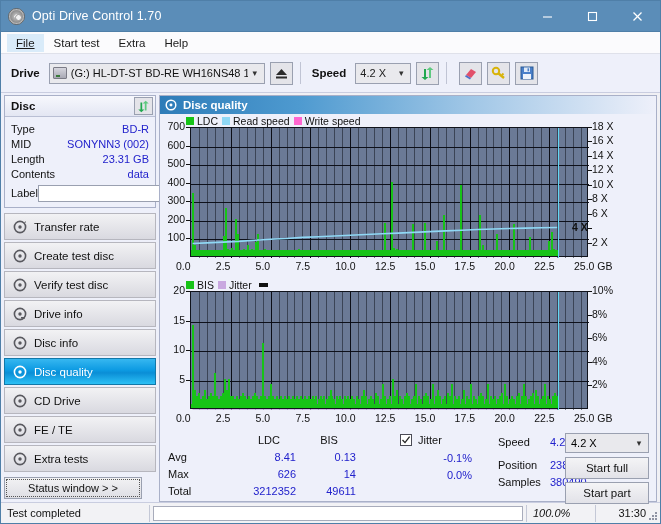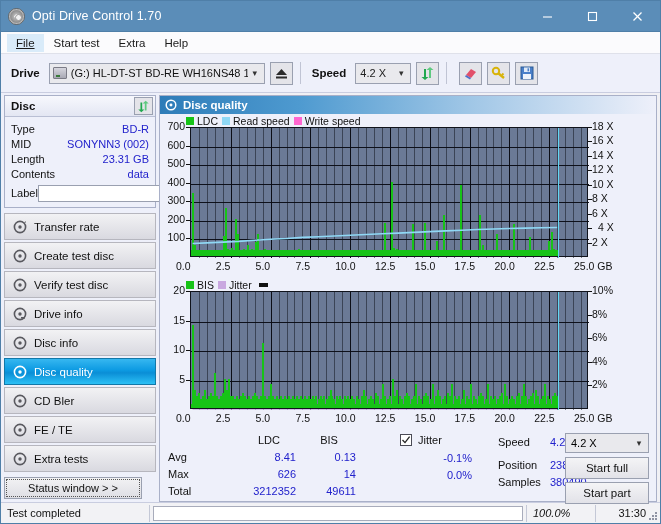--- a/index.html
+++ b/index.html
@@ -459,21 +459,21 @@
           </span>
           <span class="nav-label">Disc quality</span>
         </div>
         <div class="nav-item">
           <span class="nav-icon">
             <svg width="14" height="14" viewBox="0 0 14 14">
                 <circle cx="7" cy="7" r="5.6" fill="none" stroke="#59595f" stroke-width="1.6"></circle>
                 <circle cx="7" cy="7" r="1.7" fill="#59595f"></circle>
               </svg>
           </span>
-          <span class="nav-label">CD Bler</span>
+          <span class="nav-label">CD Drive</span>
         </div>
         <div class="nav-item">
           <span class="nav-icon">
             <svg width="14" height="14" viewBox="0 0 14 14">
                 <circle cx="7" cy="7" r="5.6" fill="none" stroke="#59595f" stroke-width="1.6"></circle>
                 <circle cx="7" cy="7" r="1.7" fill="#59595f"></circle>
               </svg>
           </span>
           <span class="nav-label">FE / TE</span>
         </div>
@@ -761,21 +761,21 @@
               <div class="axis-lbl" style="left: 0px; width: 25px; text-align: right; top: 61.7143px;">400</div>
               <div class="tick" style="left: 26px; top: 68.7143px; width: 4px; height: 1px;"></div>
               <div class="axis-lbl" style="left: 0px; width: 25px; text-align: right; top: 43.1429px;">500</div>
               <div class="tick" style="left: 26px; top: 50.1429px; width: 4px; height: 1px;"></div>
               <div class="axis-lbl" style="left: 0px; width: 25px; text-align: right; top: 24.5714px;">600</div>
               <div class="tick" style="left: 26px; top: 31.5714px; width: 4px; height: 1px;"></div>
               <div class="axis-lbl" style="left: 0px; width: 25px; text-align: right; top: 6px;">700</div>
               <div class="tick" style="left: 26px; top: 13px; width: 4px; height: 1px;"></div>
               <div class="axis-lbl" style="left: 432px; top: 121.556px;">2 X</div>
               <div class="tick" style="left: 428px; top: 128.556px; width: 4px; height: 1px;"></div>
-              <div class="axis-lbl" style="left: 438px; top: 107.111px;">4 X</div>
+              <div class="axis-lbl" style="left: 412px; top: 107.111px; font-weight: bold;">4 X</div>
               <div class="tick" style="left: 428px; top: 114.111px; width: 4px; height: 1px;"></div>
               <div class="axis-lbl" style="left: 432px; top: 92.6667px;">6 X</div>
               <div class="tick" style="left: 428px; top: 99.6667px; width: 4px; height: 1px;"></div>
               <div class="axis-lbl" style="left: 432px; top: 78.2222px;">8 X</div>
               <div class="tick" style="left: 428px; top: 85.2222px; width: 4px; height: 1px;"></div>
               <div class="axis-lbl" style="left: 432px; top: 63.7778px;">10 X</div>
               <div class="tick" style="left: 428px; top: 70.7778px; width: 4px; height: 1px;"></div>
               <div class="axis-lbl" style="left: 432px; top: 49.3333px;">12 X</div>
               <div class="tick" style="left: 428px; top: 56.3333px; width: 4px; height: 1px;"></div>
               <div class="axis-lbl" style="left: 432px; top: 34.8889px;">14 X</div>

